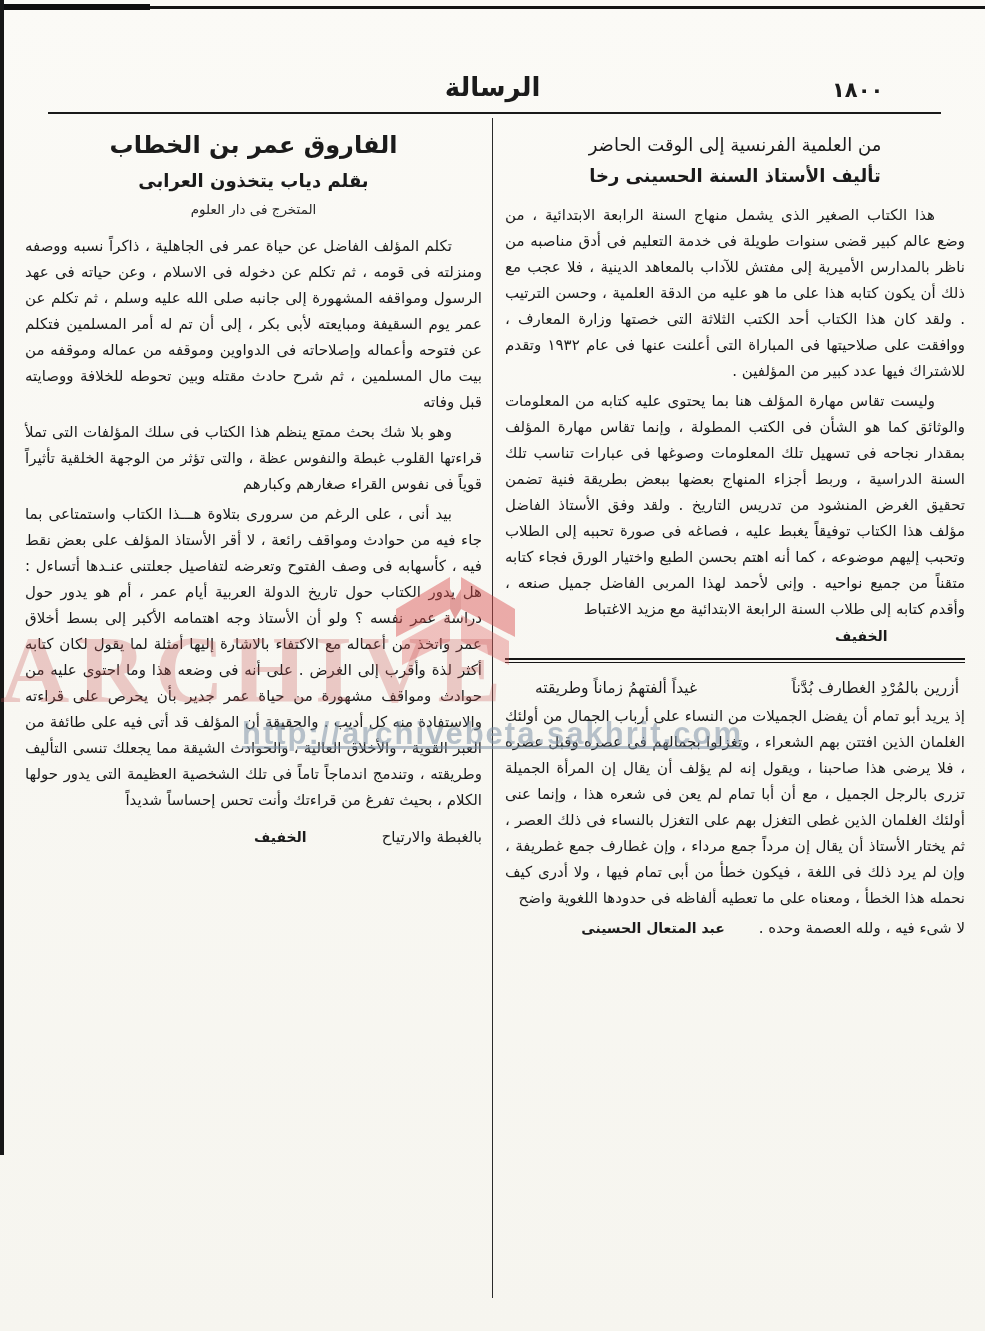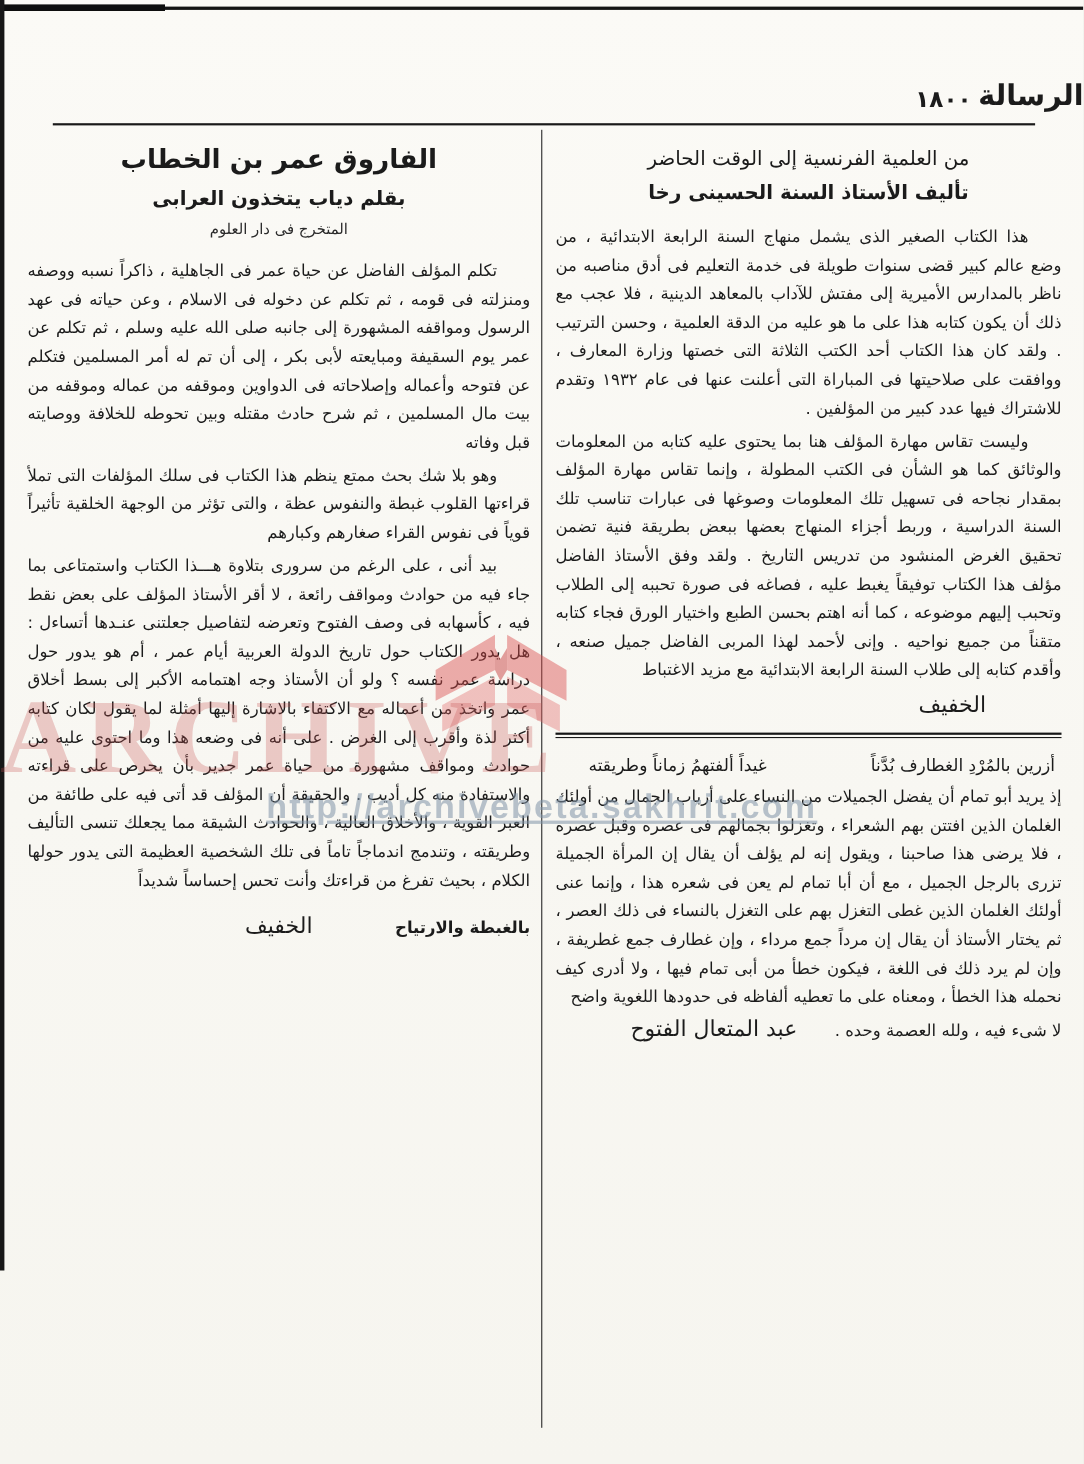--- a/index.html
+++ b/index.html
@@ -18,44 +18,44 @@
   }
 
   
   .scan-top-line   { position: absolute; top: 6px; left: 0; width: 985px; height: 3px; background: #141414; }
   .scan-top-thick  { position: absolute; top: 4px; left: 0; width: 150px; height: 6px; background: #0e0e0e; }
   .scan-left-line  { position: absolute; top: 0; left: 0; width: 4px; height: 1155px; background: #171717; }
 
   
   .masthead {
     position: absolute; top: 72px; left: 0; width: 100%;
-    font-size: 26px; font-weight: bold; letter-spacing: 1px;
+    text-align: center; font-size: 26px; font-weight: bold; letter-spacing: 1px;
   }
   .page-number { position: absolute; top: 78px; left: 832px; font-size: 21px; font-weight: bold; }
   .header-rule { position: absolute; top: 112px; left: 48px; width: 893px; height: 0;
     border-top: 2px solid #1a1a1a; }
 
   
   .col { position: absolute; top: 124px; text-align: justify; }
   .col-right { left: 505px; width: 460px; }
   .col-left  { left: 25px;  width: 457px; }
   .col-divider { position: absolute; top: 118px; left: 492px; width: 1px; height: 1180px; background: #2a2a2a; }
 
   .art-title { text-align: center; font-size: 24px; font-weight: bold; line-height: 1.25; margin-top: 6px; }
   .art-subtitle { text-align: center; font-size: 18px; margin-top: 10px; }
   .art-byline { text-align: center; font-size: 18px; font-weight: bold; margin-top: 10px; }
   .art-affiliation { text-align: center; font-size: 13.5px; margin-top: 10px; color: #2a2a2a; }
 
   .body-text { font-size: 15px; line-height: 26px; margin-top: 16px; text-align: justify; }
   .body-text p { text-indent: 30px; margin-bottom: 4px; }
 
-  .signature { font-weight: normal; font-size: 20px; margin-top: 6px; }
+  .signature { font-weight: bold; font-size: 14px; margin-top: 6px; }
   .sig-right-col { text-align: left; padding-left: 330px; white-space: nowrap; }
   .sig-left-col  { display: flex; gap: 75px; align-items: baseline; margin-top: 10px; }
-  .sig-left-col .closing-text { font-size: 15px; font-weight: bold; }
+  .sig-left-col .closing-text { font-size: 15px; font-weight: normal; }
 
   .double-rule { margin: 14px 0 10px 0; height: 5px;
     border-top: 2px solid #161616; border-bottom: 1px solid #161616; }
 
   .verse { display: flex; justify-content: space-between; gap: 20px;
     font-size: 15.5px; line-height: 26px; padding: 2px 6px 0 30px; white-space: nowrap; }
 
   .closing-line { display: flex; gap: 34px; align-items: baseline; margin-top: 2px; }
   .closing-line .closing-text { font-size: 15px; line-height: 26px; }
   .closing-line .signature { margin-top: 0; white-space: nowrap; }
@@ -108,21 +108,21 @@
       <span>أزرين بالمُرْدِ الغطارف بُدَّناً</span>
       <span>غيداً ألفتهمُ زماناً وطريقته</span>
     </div>
 
     <div class="body-text" style="margin-top:2px">
       <p style="text-indent:0">إذ يريد أبو تمام أن يفضل الجميلات من النساء على أرباب الجمال من أولئك الغلمان الذين افتتن بهم الشعراء ، وتغزلوا بجمالهم فى عصره وقبل عصره ، فلا يرضى هذا صاحبنا ، ويقول إنه لم يؤلف أن يقال إن المرأة الجميلة تزرى بالرجل الجميل ، مع أن أبا تمام لم يعن فى شعره هذا ، وإنما عنى أولئك الغلمان الذين غطى التغزل بهم على التغزل بالنساء فى ذلك العصر ، ثم يختار الأستاذ أن يقال إن مرداً جمع مرداء ، وإن غطارف جمع غطريفة ، وإن لم يرد ذلك فى اللغة ، فيكون خطأ من أبى تمام فيها ، ولا أدرى كيف نحمله هذا الخطأ ، ومعناه على ما تعطيه ألفاظه فى حدودها اللغوية واضح</p>
     </div>
 
     <div class="closing-line">
       <span class="closing-text">لا شىء فيه ، ولله العصمة وحده .</span>
-      <span class="signature">عبد المتعال الفتوح</span>
+      <span class="signature">عبد المتعال الحسينى</span>
     </div>
   </div>
 
   <div class="col col-left">
     <div class="art-title">الفاروق عمر بن الخطاب</div>
     <div class="art-byline">بقلم دياب يتخذون العرابى</div>
     <div class="art-affiliation">المتخرج فى دار العلوم</div>
 
     <div class="body-text">
       <p>تكلم المؤلف الفاضل عن حياة عمر فى الجاهلية ، ذاكراً نسبه ووصفه ومنزلته فى قومه ، ثم تكلم عن دخوله فى الاسلام ، وعن حياته فى عهد الرسول ومواقفه المشهورة إلى جانبه صلى الله عليه وسلم ، ثم تكلم عن عمر يوم السقيفة ومبايعته لأبى بكر ، إلى أن تم له أمر المسلمين فتكلم عن فتوحه وأعماله وإصلاحاته فى الدواوين وموقفه من عماله وموقفه من بيت مال المسلمين ، ثم شرح حادث مقتله وبين تحوطه للخلافة ووصايته قبل وفاته</p>

